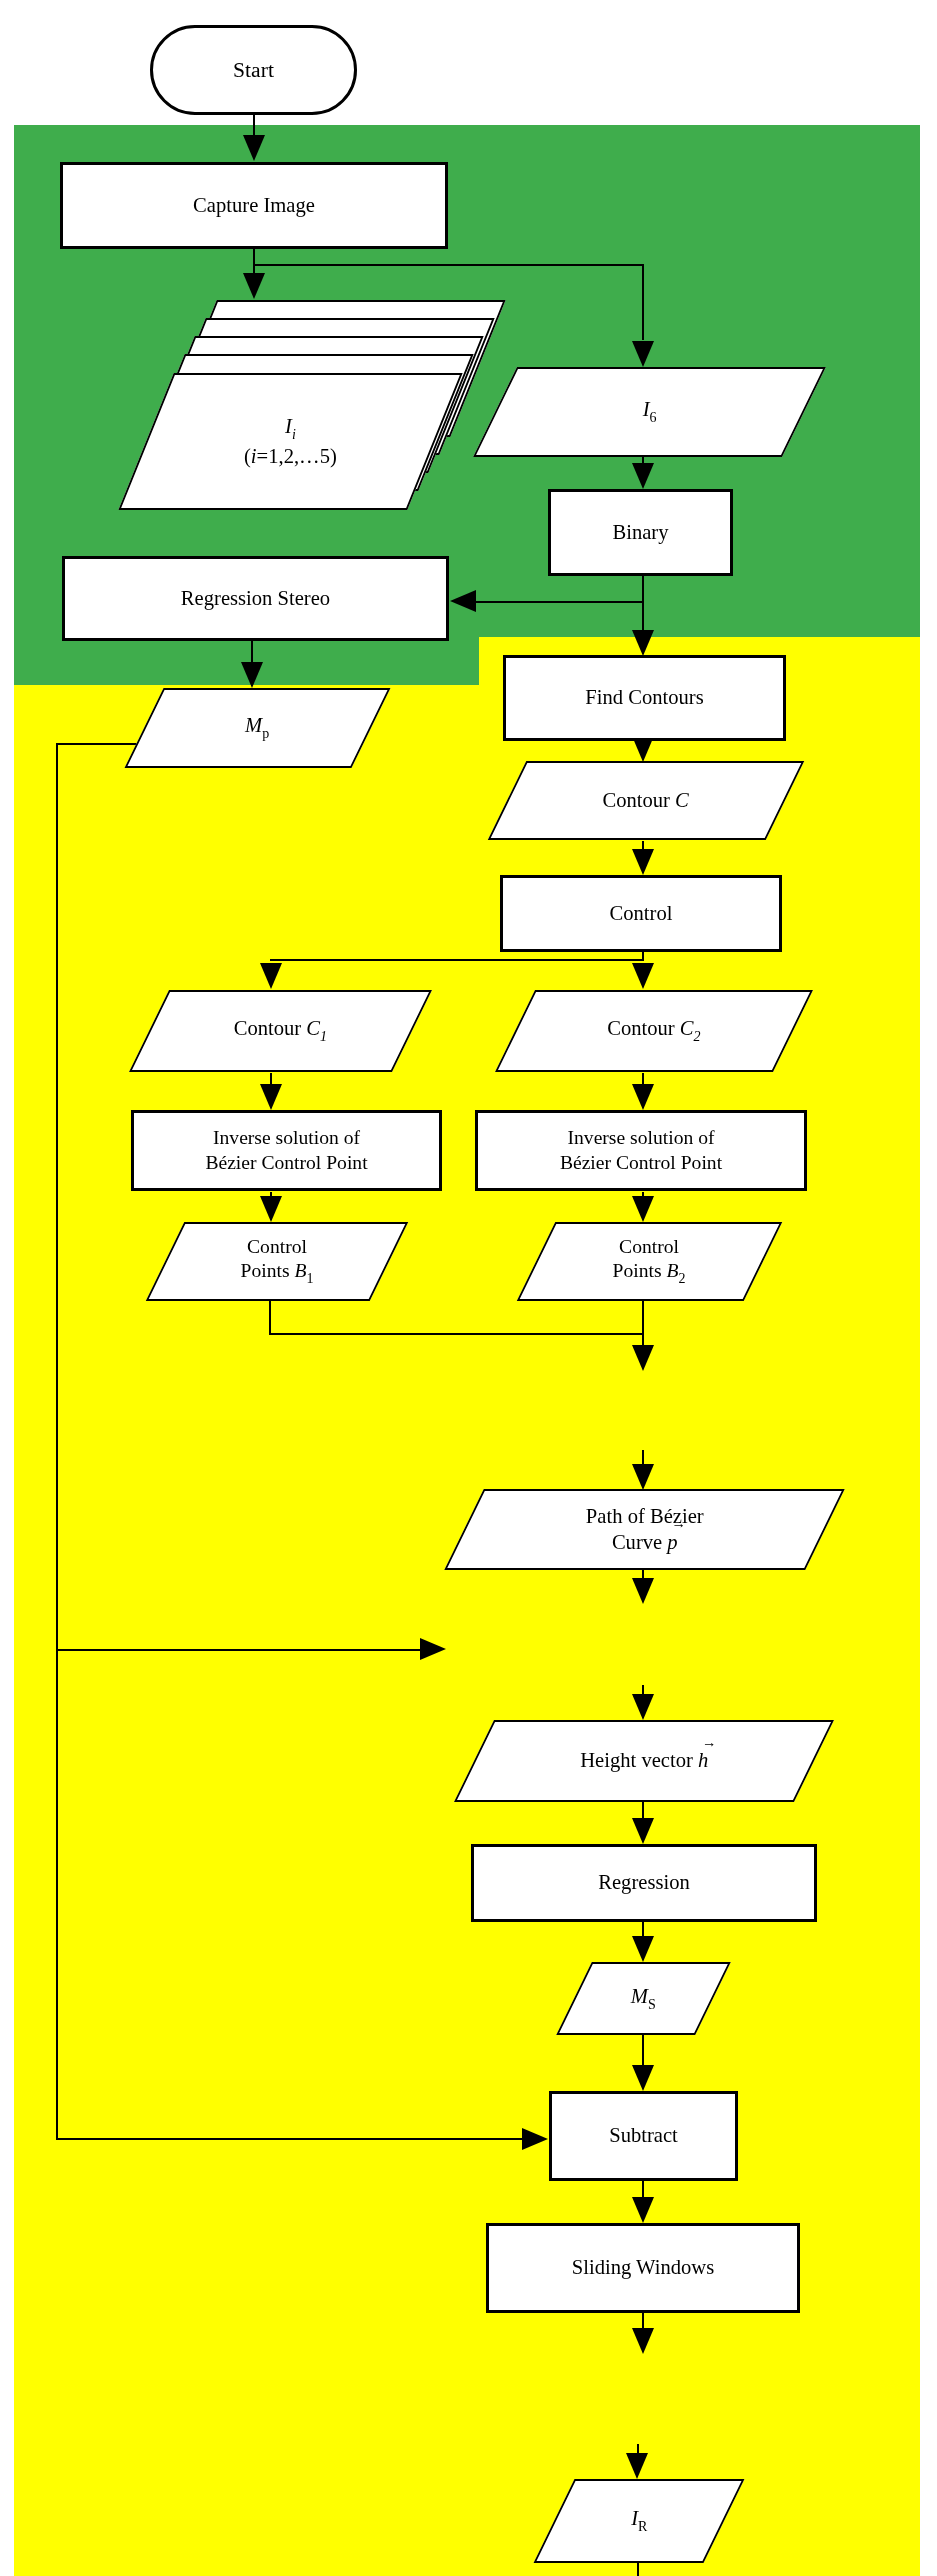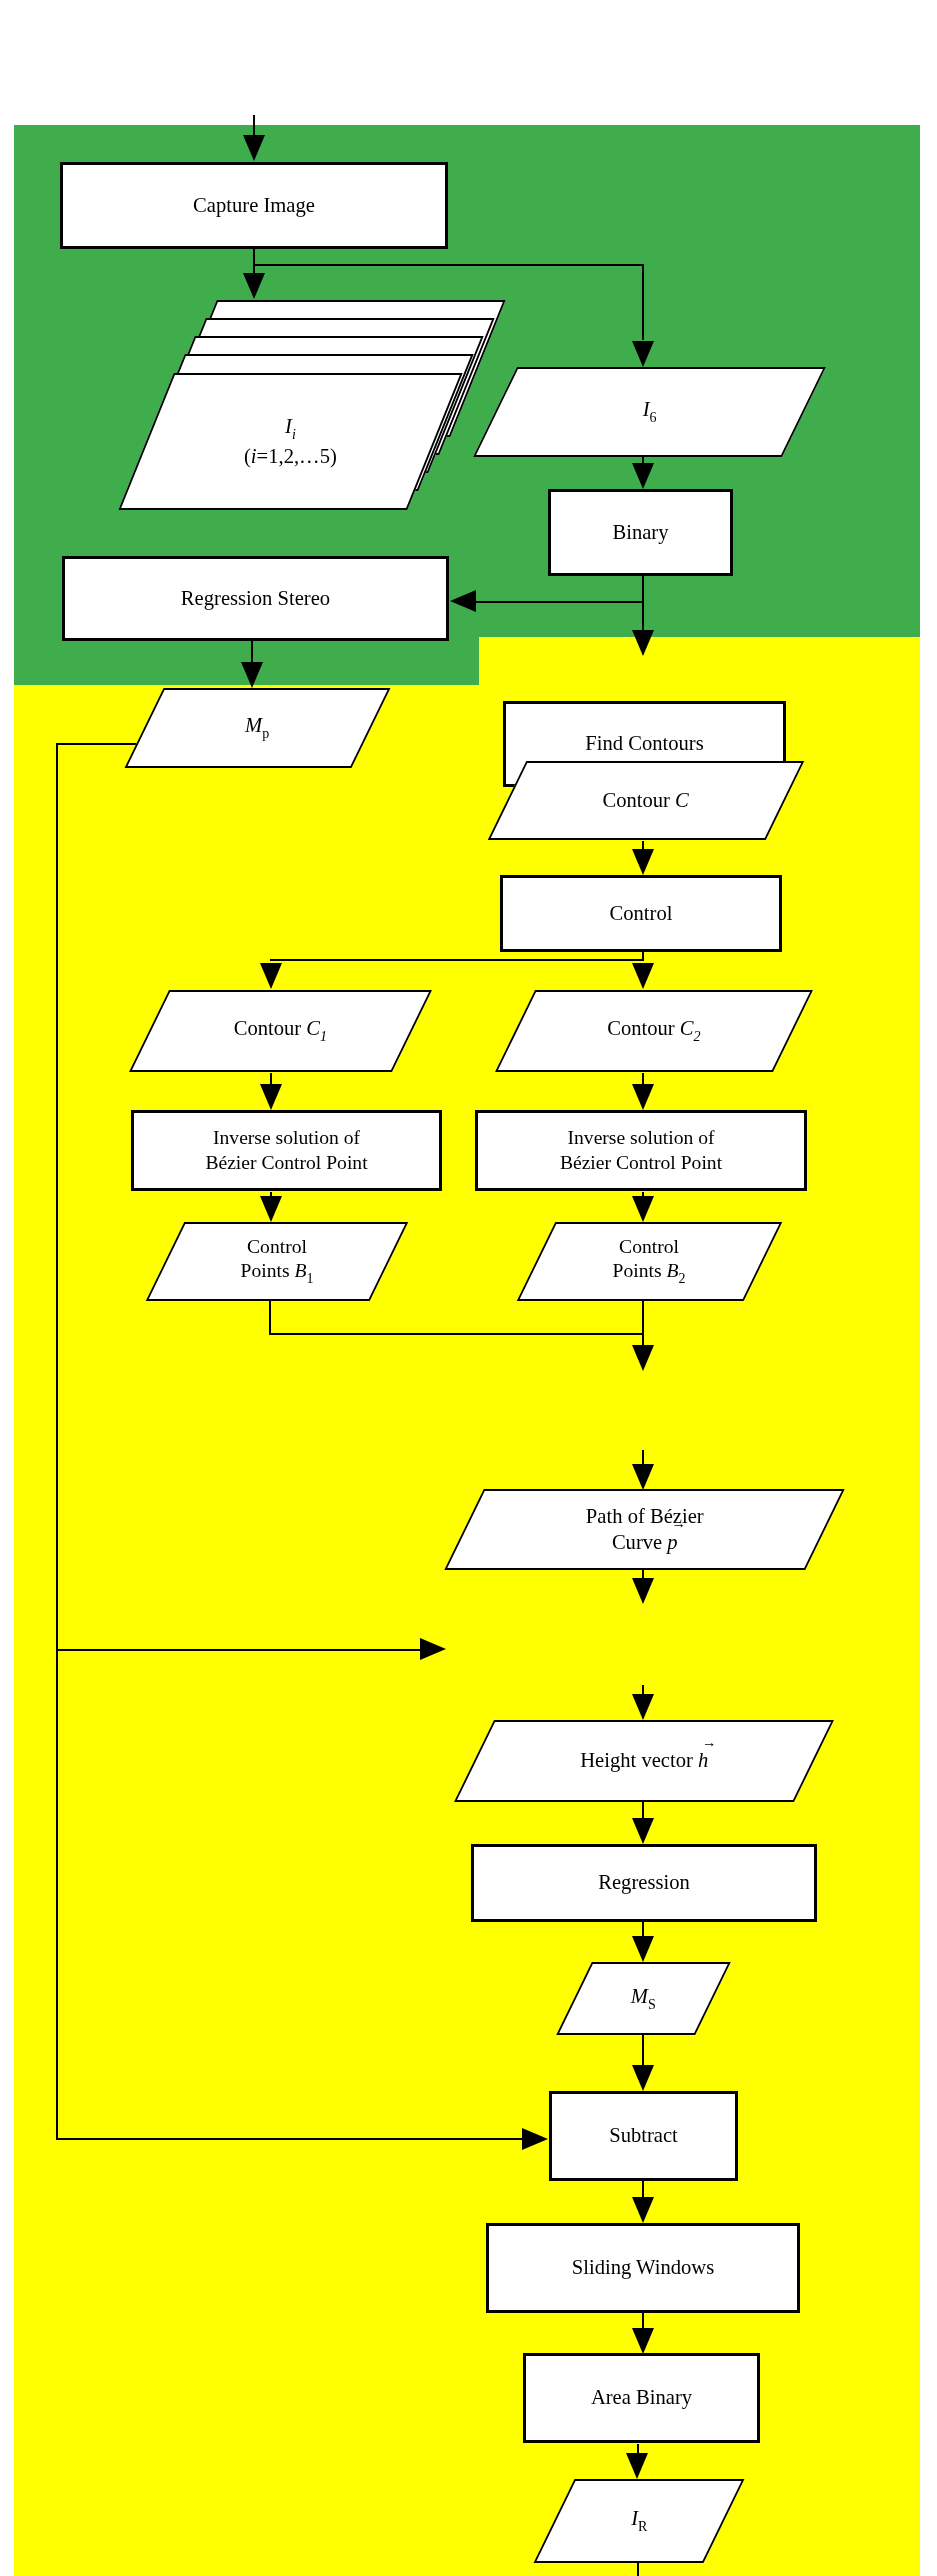--- a/index.html
+++ b/index.html
@@ -110,20 +110,23 @@
   <div class="arr-down" style="left:632px;top:2197px;"></div>
 
   <div class="vline" style="left:642px;top:2313px;height:17px;"></div>
   <div class="arr-down" style="left:632px;top:2328px;"></div>
 
   <div class="vline" style="left:637px;top:2444px;height:12px;"></div>
   <div class="arr-down" style="left:626px;top:2453px;"></div>
 
   <div class="vline" style="left:637px;top:2563px;height:16px;"></div>
 
+  <div class="node terminator" style="left:150px;top:25px;width:207px;height:90px;">
+    <span>Start</span>
+  </div>
 
   <div class="node" style="left:60px;top:162px;width:388px;height:87px;">
     <span>Capture Image</span>
   </div>
 
   <div class="stack-layer" style="left:189px;top:300px;width:289px;height:137px;"></div>
   <div class="stack-layer" style="left:178px;top:318px;width:289px;height:137px;"></div>
   <div class="stack-layer" style="left:167px;top:336px;width:289px;height:137px;"></div>
   <div class="stack-layer" style="left:157px;top:354px;width:289px;height:137px;"></div>
   <div class="node para" style="left:146px;top:373px;width:289px;height:137px;transform:skewX(-22deg);">
@@ -146,21 +149,21 @@
   <div class="node" style="left:62px;top:556px;width:387px;height:85px;">
     <span>Regression Stereo</span>
   </div>
 
   <div class="node para" style="left:144px;top:688px;width:227px;height:80px;">
     <span class="txt">
       <span class="it">M</span><span class="sub">p</span>
     </span>
   </div>
 
-  <div class="node" style="left:503px;top:655px;width:283px;height:86px;margin-top:46px;">
+  <div class="node" style="left:503px;top:655px;width:283px;height:86px;">
     <span>Find Contours</span>
   </div>
 
   <div class="node para" style="left:507px;top:761px;width:278px;height:79px;">
     <span class="txt">
       <span>Contour </span><span class="it">C</span>
     </span>
   </div>
 
   <div class="node" style="left:500px;top:875px;width:282px;height:77px;">
@@ -229,23 +232,20 @@
   </div>
 
   <div class="node" style="left:549px;top:2091px;width:189px;height:90px;">
     <span>Subtract</span>
   </div>
 
   <div class="node" style="left:486px;top:2223px;width:314px;height:90px;">
     <span>Sliding Windows</span>
   </div>
 
-  <div class="node" style="left:523px;top:2353px;width:237px;height:90px;">
-    <span>Area Binary</span>
-  </div>
 
   <div class="node para" style="left:554px;top:2479px;width:170px;height:84px;">
     <span class="txt">
       <span class="it">I</span><span class="sub">R</span>
     </span>
   </div>
 
 </div>
 
 

